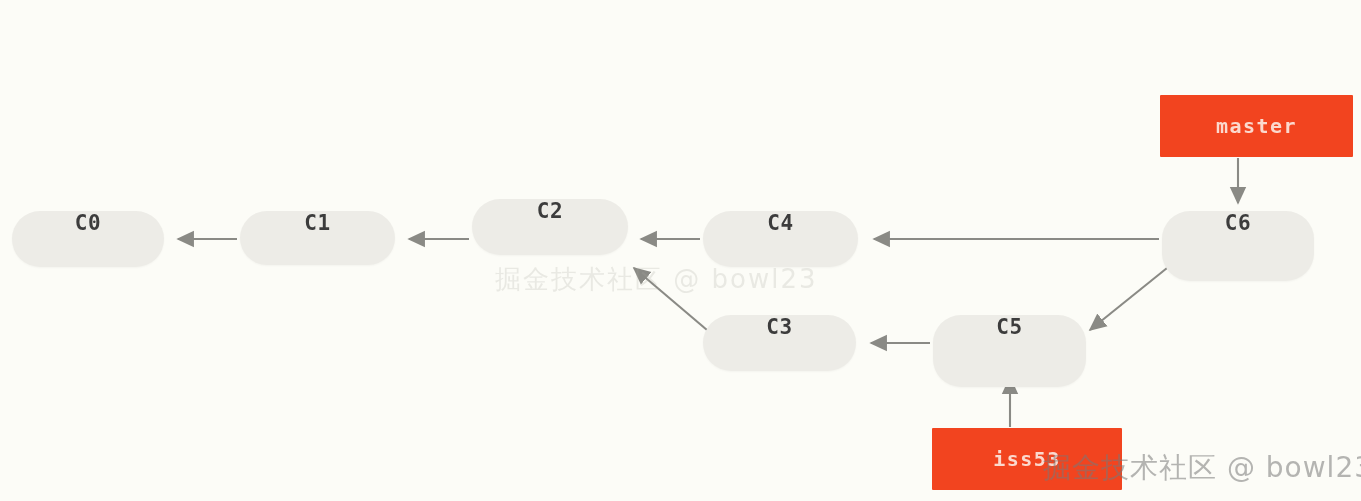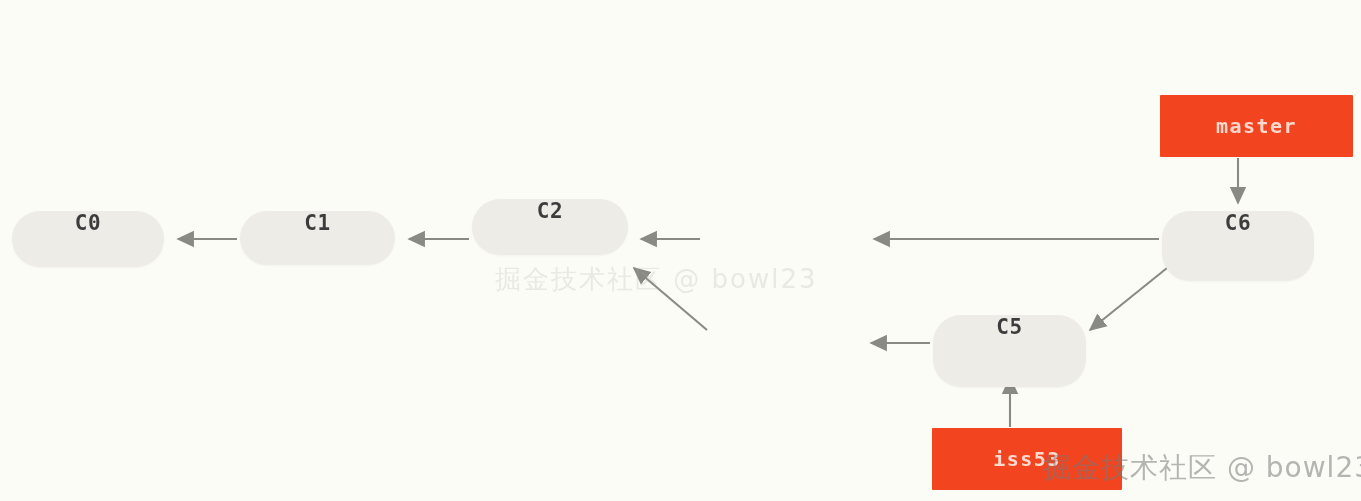--- a/index.html
+++ b/index.html
@@ -131,21 +131,27 @@
   </div>
 
   <div class="commit-node" style="left:240px; top:211px; width:155px; height:54px;">
     <span class="commit-label">C1</span>
   </div>
 
   <div class="commit-node" style="left:472px; top:199px; width:156px; height:56px;">
     <span class="commit-label">C2</span>
   </div>
 
+  <div class="commit-node" style="left:703px; top:315px; width:153px; height:56px;">
+    <span class="commit-label">C3</span>
+  </div>
 
+  <div class="commit-node" style="left:703px; top:211px; width:155px; height:56px;">
+    <span class="commit-label">C4</span>
+  </div>
 
   <div class="commit-node" style="left:933px; top:315px; width:153px; height:72px;">
     <span class="commit-label">C5</span>
   </div>
 
   <div class="commit-node" style="left:1162px; top:211px; width:152px; height:70px;">
     <span class="commit-label">C6</span>
   </div>
 
   <div class="branch-box" style="left:1160px; top:95px; width:193px; height:62px;">

